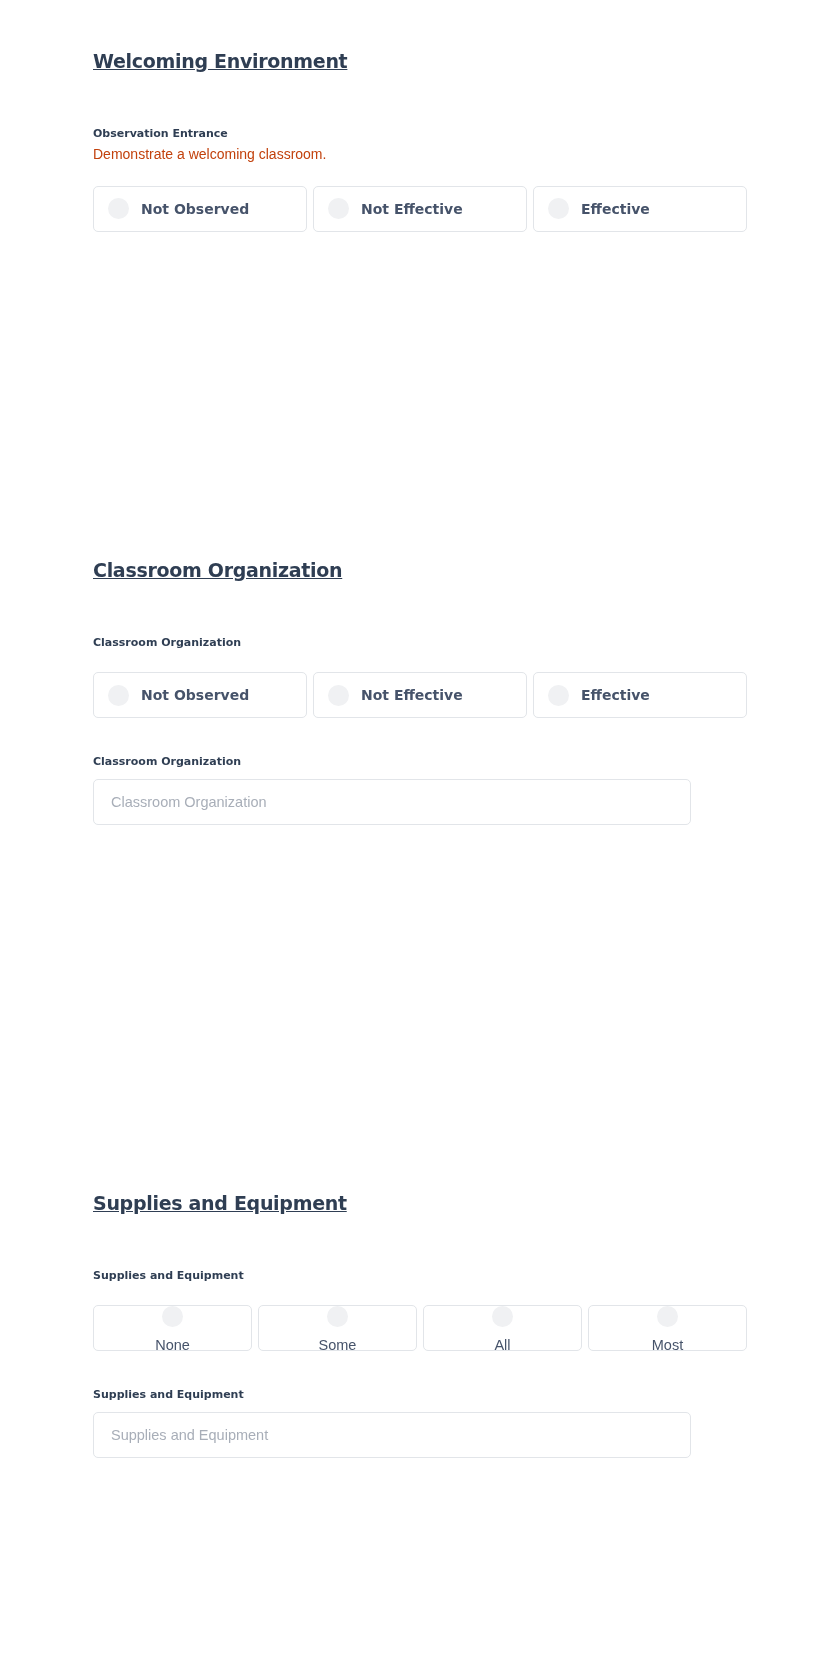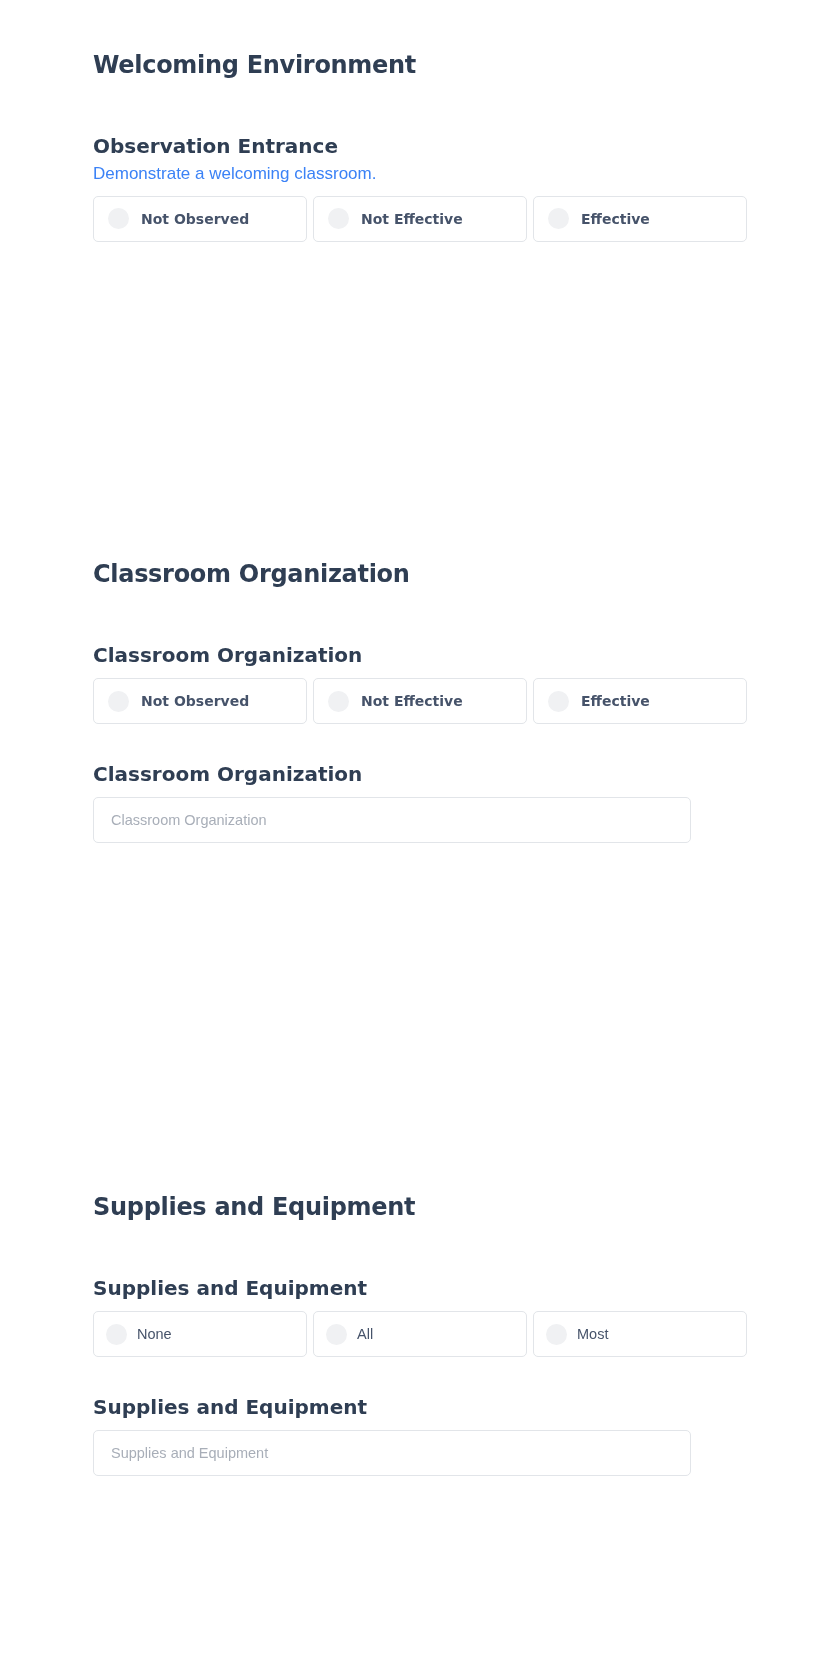--- a/index.html
+++ b/index.html
@@ -27,70 +27,71 @@
   .section {
     position: absolute;
     left: 93px;
     width: 654px;
   }
   #section-welcoming  { top: 50px; }
   #section-classroom  { top: 559px; }
   #section-supplies   { top: 1192px; }
 
   .section-title {
-    font-size: 24px;
+    font-size: 19px;
     font-weight: 700;
     color: #2f3e53;
     letter-spacing: -0.3px;
     margin: 0;
     line-height: 1.25;
     font-family: "DejaVu Sans", sans-serif;
+    text-decoration: underline;
   }
 
   .field-block { margin-top: 0; }
 
   .field-label {
-    font-size: 20px;
+    font-size: 11px;
     font-weight: 700;
     color: #2f3e53;
     line-height: 1.3;
     margin: 0;
     font-family: "DejaVu Sans", sans-serif;
   }
 
   .field-help {
-    font-size: 17px;
+    font-size: 14px;
     font-weight: 400;
-    color: #3b82f6;
+    color: #c2410c;
     line-height: 1.35;
     margin: 4px 0 0 0;
     font-family: "Liberation Sans", sans-serif;
   }
 
   
   .option-row {
     display: flex;
     gap: 6px;
-    margin-top: 10px;
+    margin-top: 22px;
   }
   .option-row.three > .option { flex: 1 1 0; }
   .option-row.five  > .option { flex: 1 1 0; }
 
   .option {
     display: flex;
     align-items: center;
     gap: 12px;
     height: 46px;
     padding: 0 14px;
     background: #ffffff;
     border: 1px solid #e2e5e9;
     border-radius: 5px;
     cursor: pointer;
   }
-  .option-row.five .option { padding: 0 12px; gap: 10px; }
+  .option-row.five .option { padding: 0 12px; gap: 10px; flex-direction: column; }
 
   .radio-dot {
     width: 21px;
     height: 21px;
     border-radius: 50%;
     background: #f0f1f3;
     flex: 0 0 auto;
   }
   .option-label {
     font-size: 14px;
@@ -191,20 +192,24 @@
 
     <div class="field-block">
       <div class="field-label">Supplies and Equipment</div>
       <div class="option-row five">
         <div class="option">
           <span class="radio-dot"></span>
           <span class="option-label">None</span>
         </div>
         <div class="option">
           <span class="radio-dot"></span>
+          <span class="option-label">Some</span>
+        </div>
+        <div class="option">
+          <span class="radio-dot"></span>
           <span class="option-label">All</span>
         </div>
         <div class="option">
           <span class="radio-dot"></span>
           <span class="option-label">Most</span>
         </div>
       </div>
     </div>
 
     <div class="gap-between-fields"></div>

